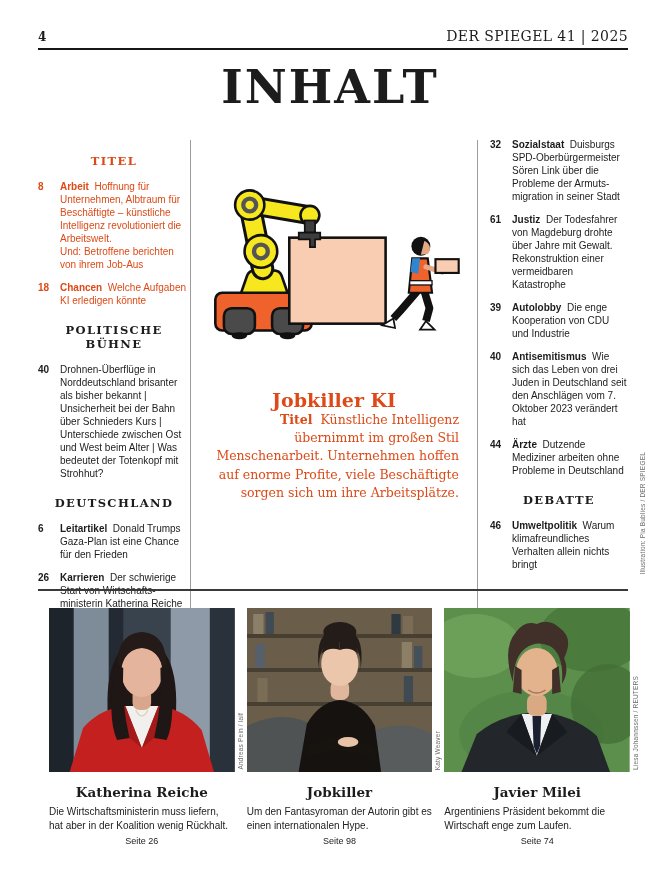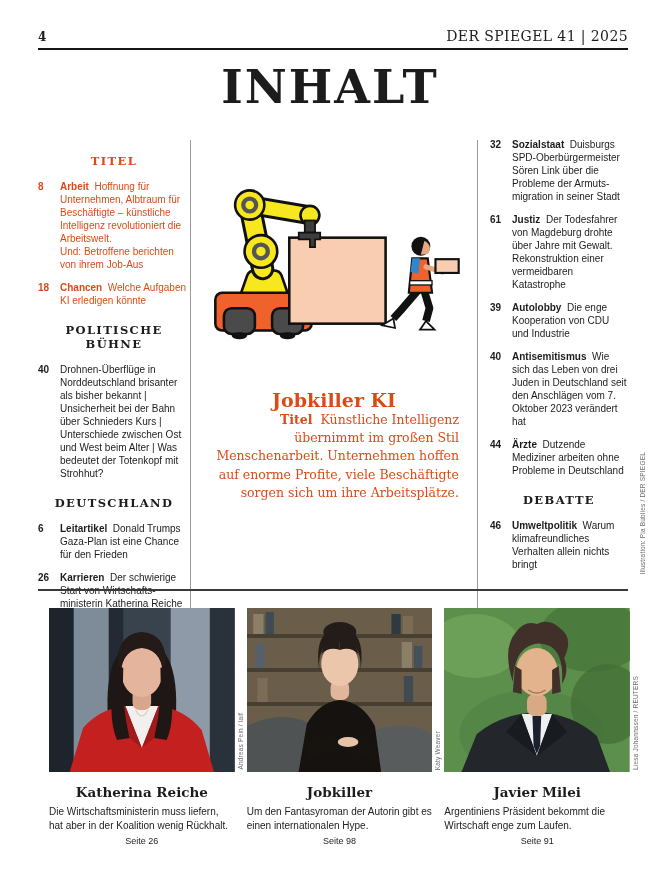--- a/index.html
+++ b/index.html
@@ -302,15 +302,15 @@
         <ellipse cx="85" cy="64" rx="19" ry="24" fill="#e3b38d"></ellipse>
         <path d="M63,74 Q53,40 66,24 Q74,12 85,16 Q96,10 106,20 Q119,30 110,50 Q115,64 108,76 Q110,46 97,38 Q85,32 75,40 Q64,48 63,74 Z" fill="#41302a"></path>
         <path d="M65,58 L63,84 L71,86 L71,62 Z" fill="#41302a"></path>
         <path d="M105,58 L107,84 L99,86 L99,62 Z" fill="#41302a"></path>
         <path d="M77,82 Q85,88 93,82" stroke="#a5765a" stroke-width="1.5" fill="none"></path>
       </svg>
       <span class="vcredit photo-credit">Liesa Johannssen / REUTERS</span>
     </div>
     <div class="person-name">Javier Milei</div>
     <div class="person-text">Argentiniens Präsident bekommt die Wirtschaft enge zum Laufen.</div>
-    <div class="person-page">Seite 91</div>
+    <div class="person-page">Seite 74</div>
   </div>
 </div>
 
 </body></html>

